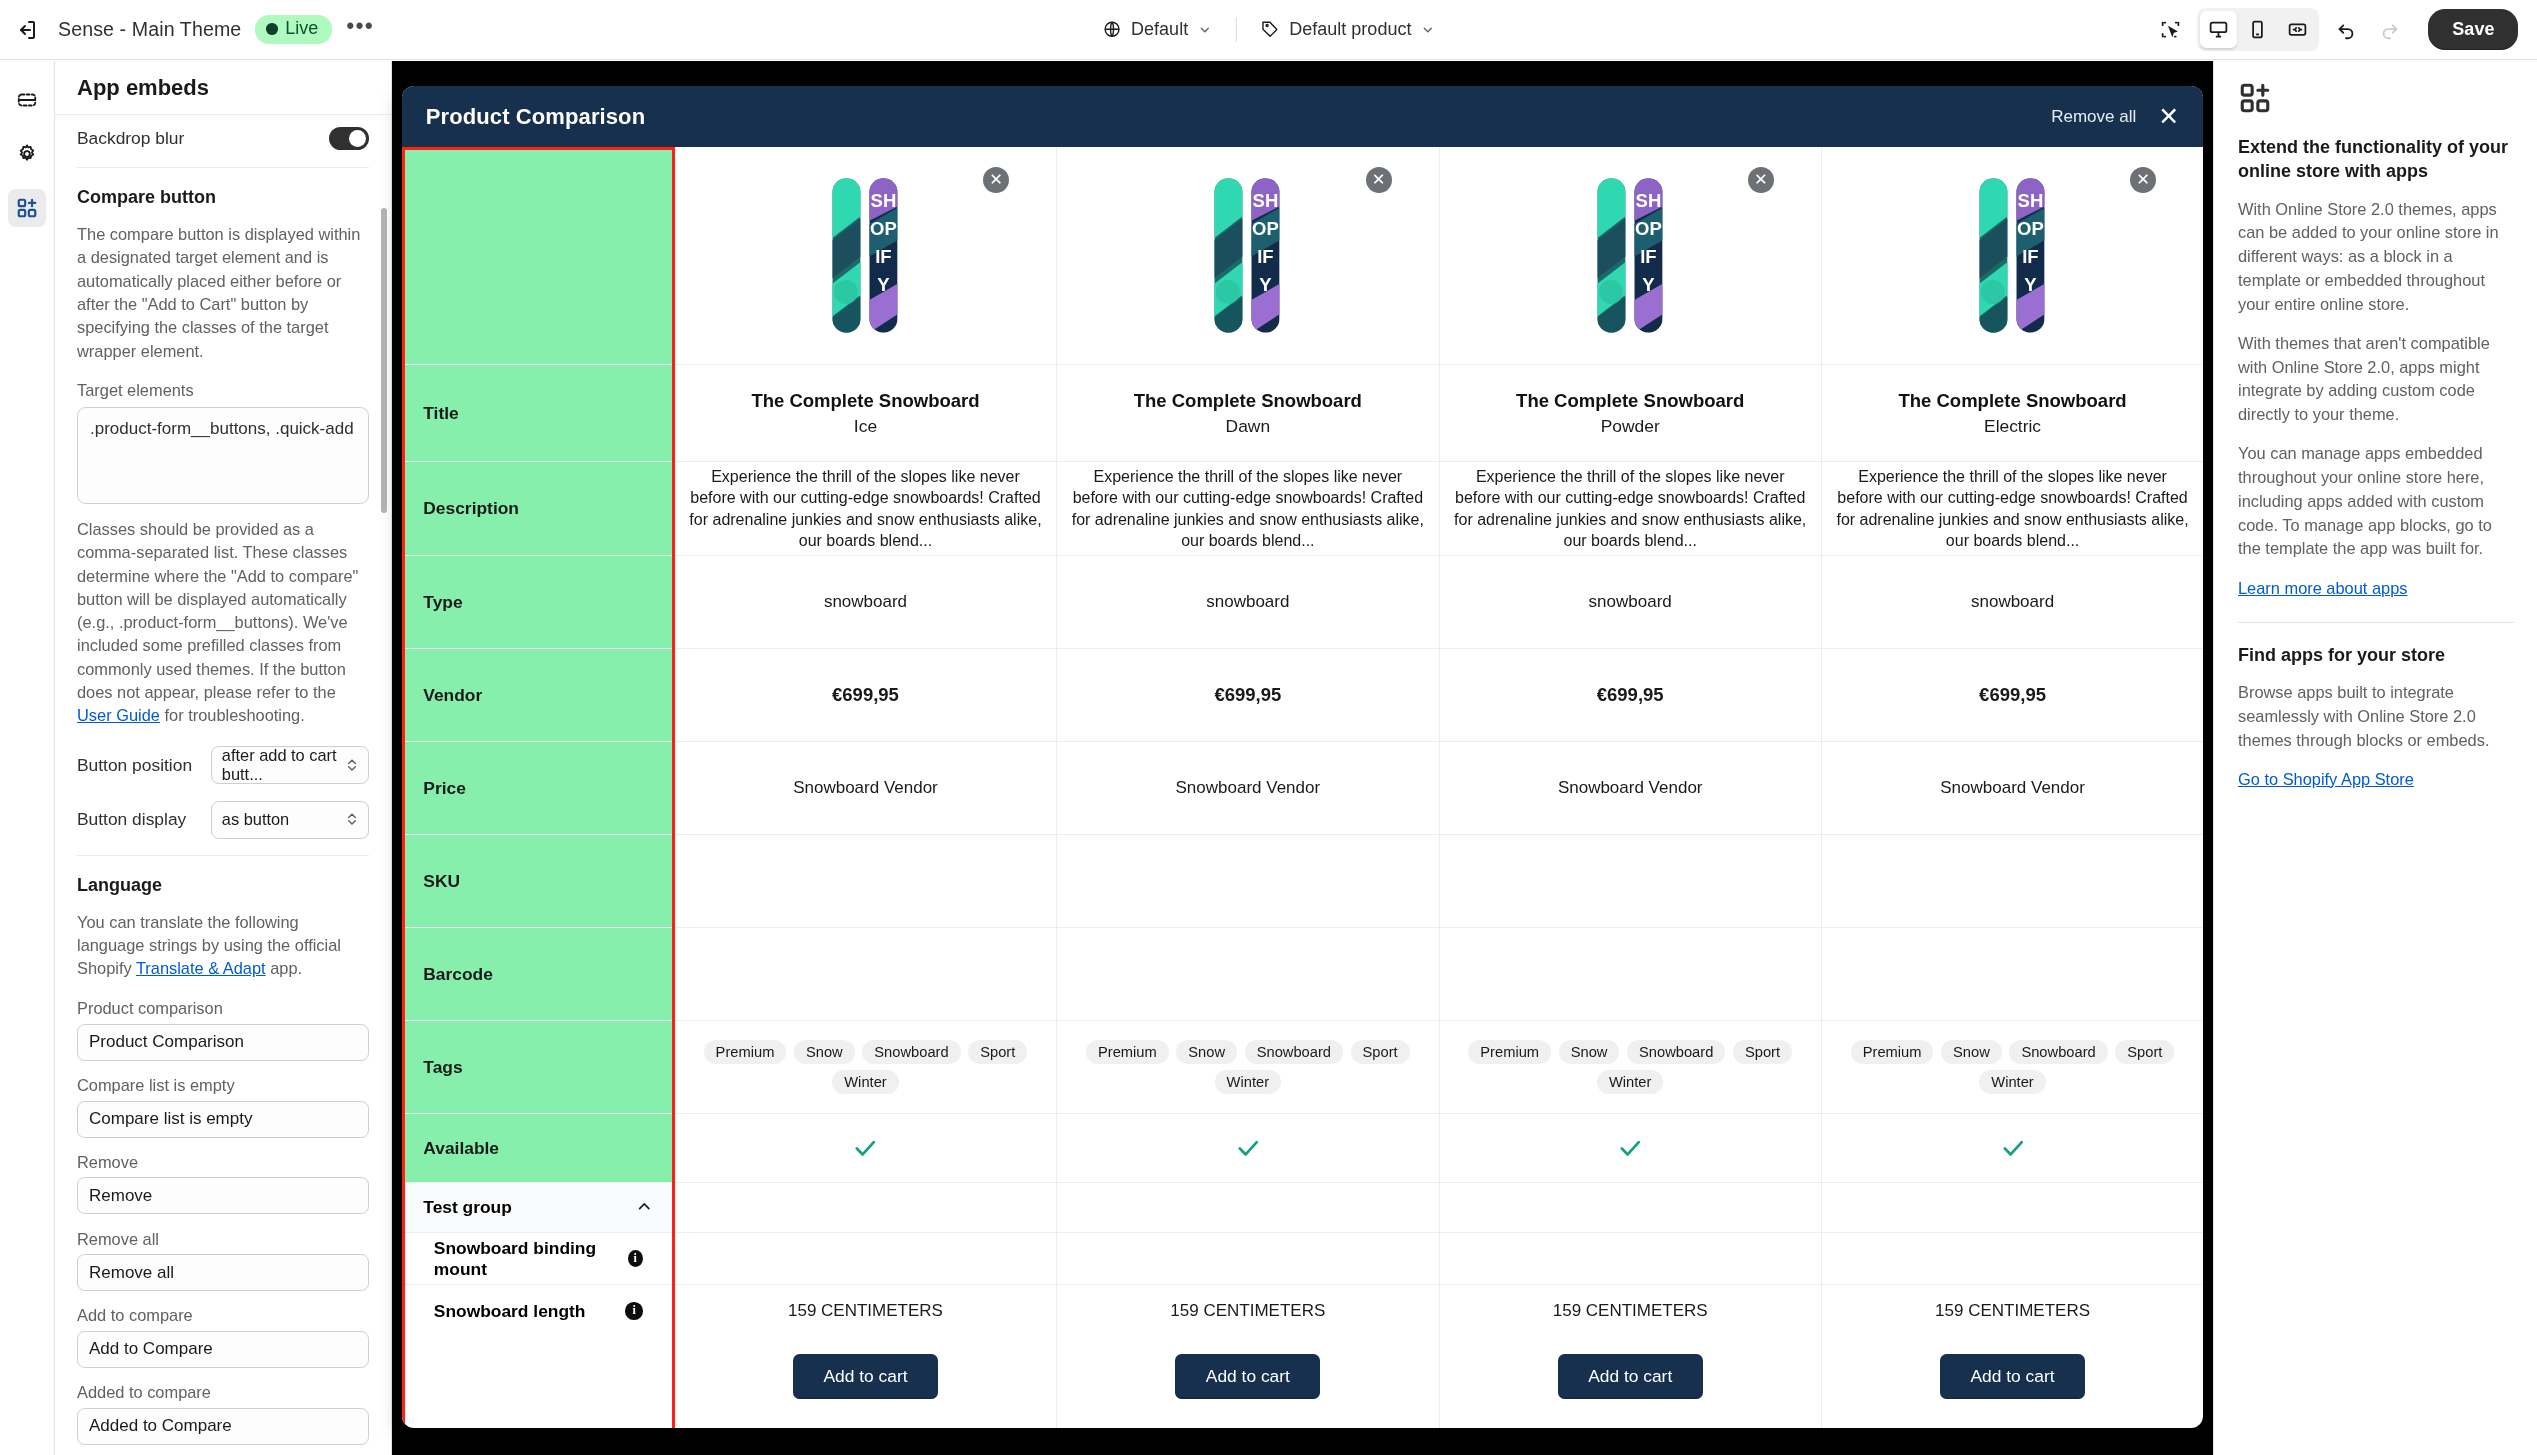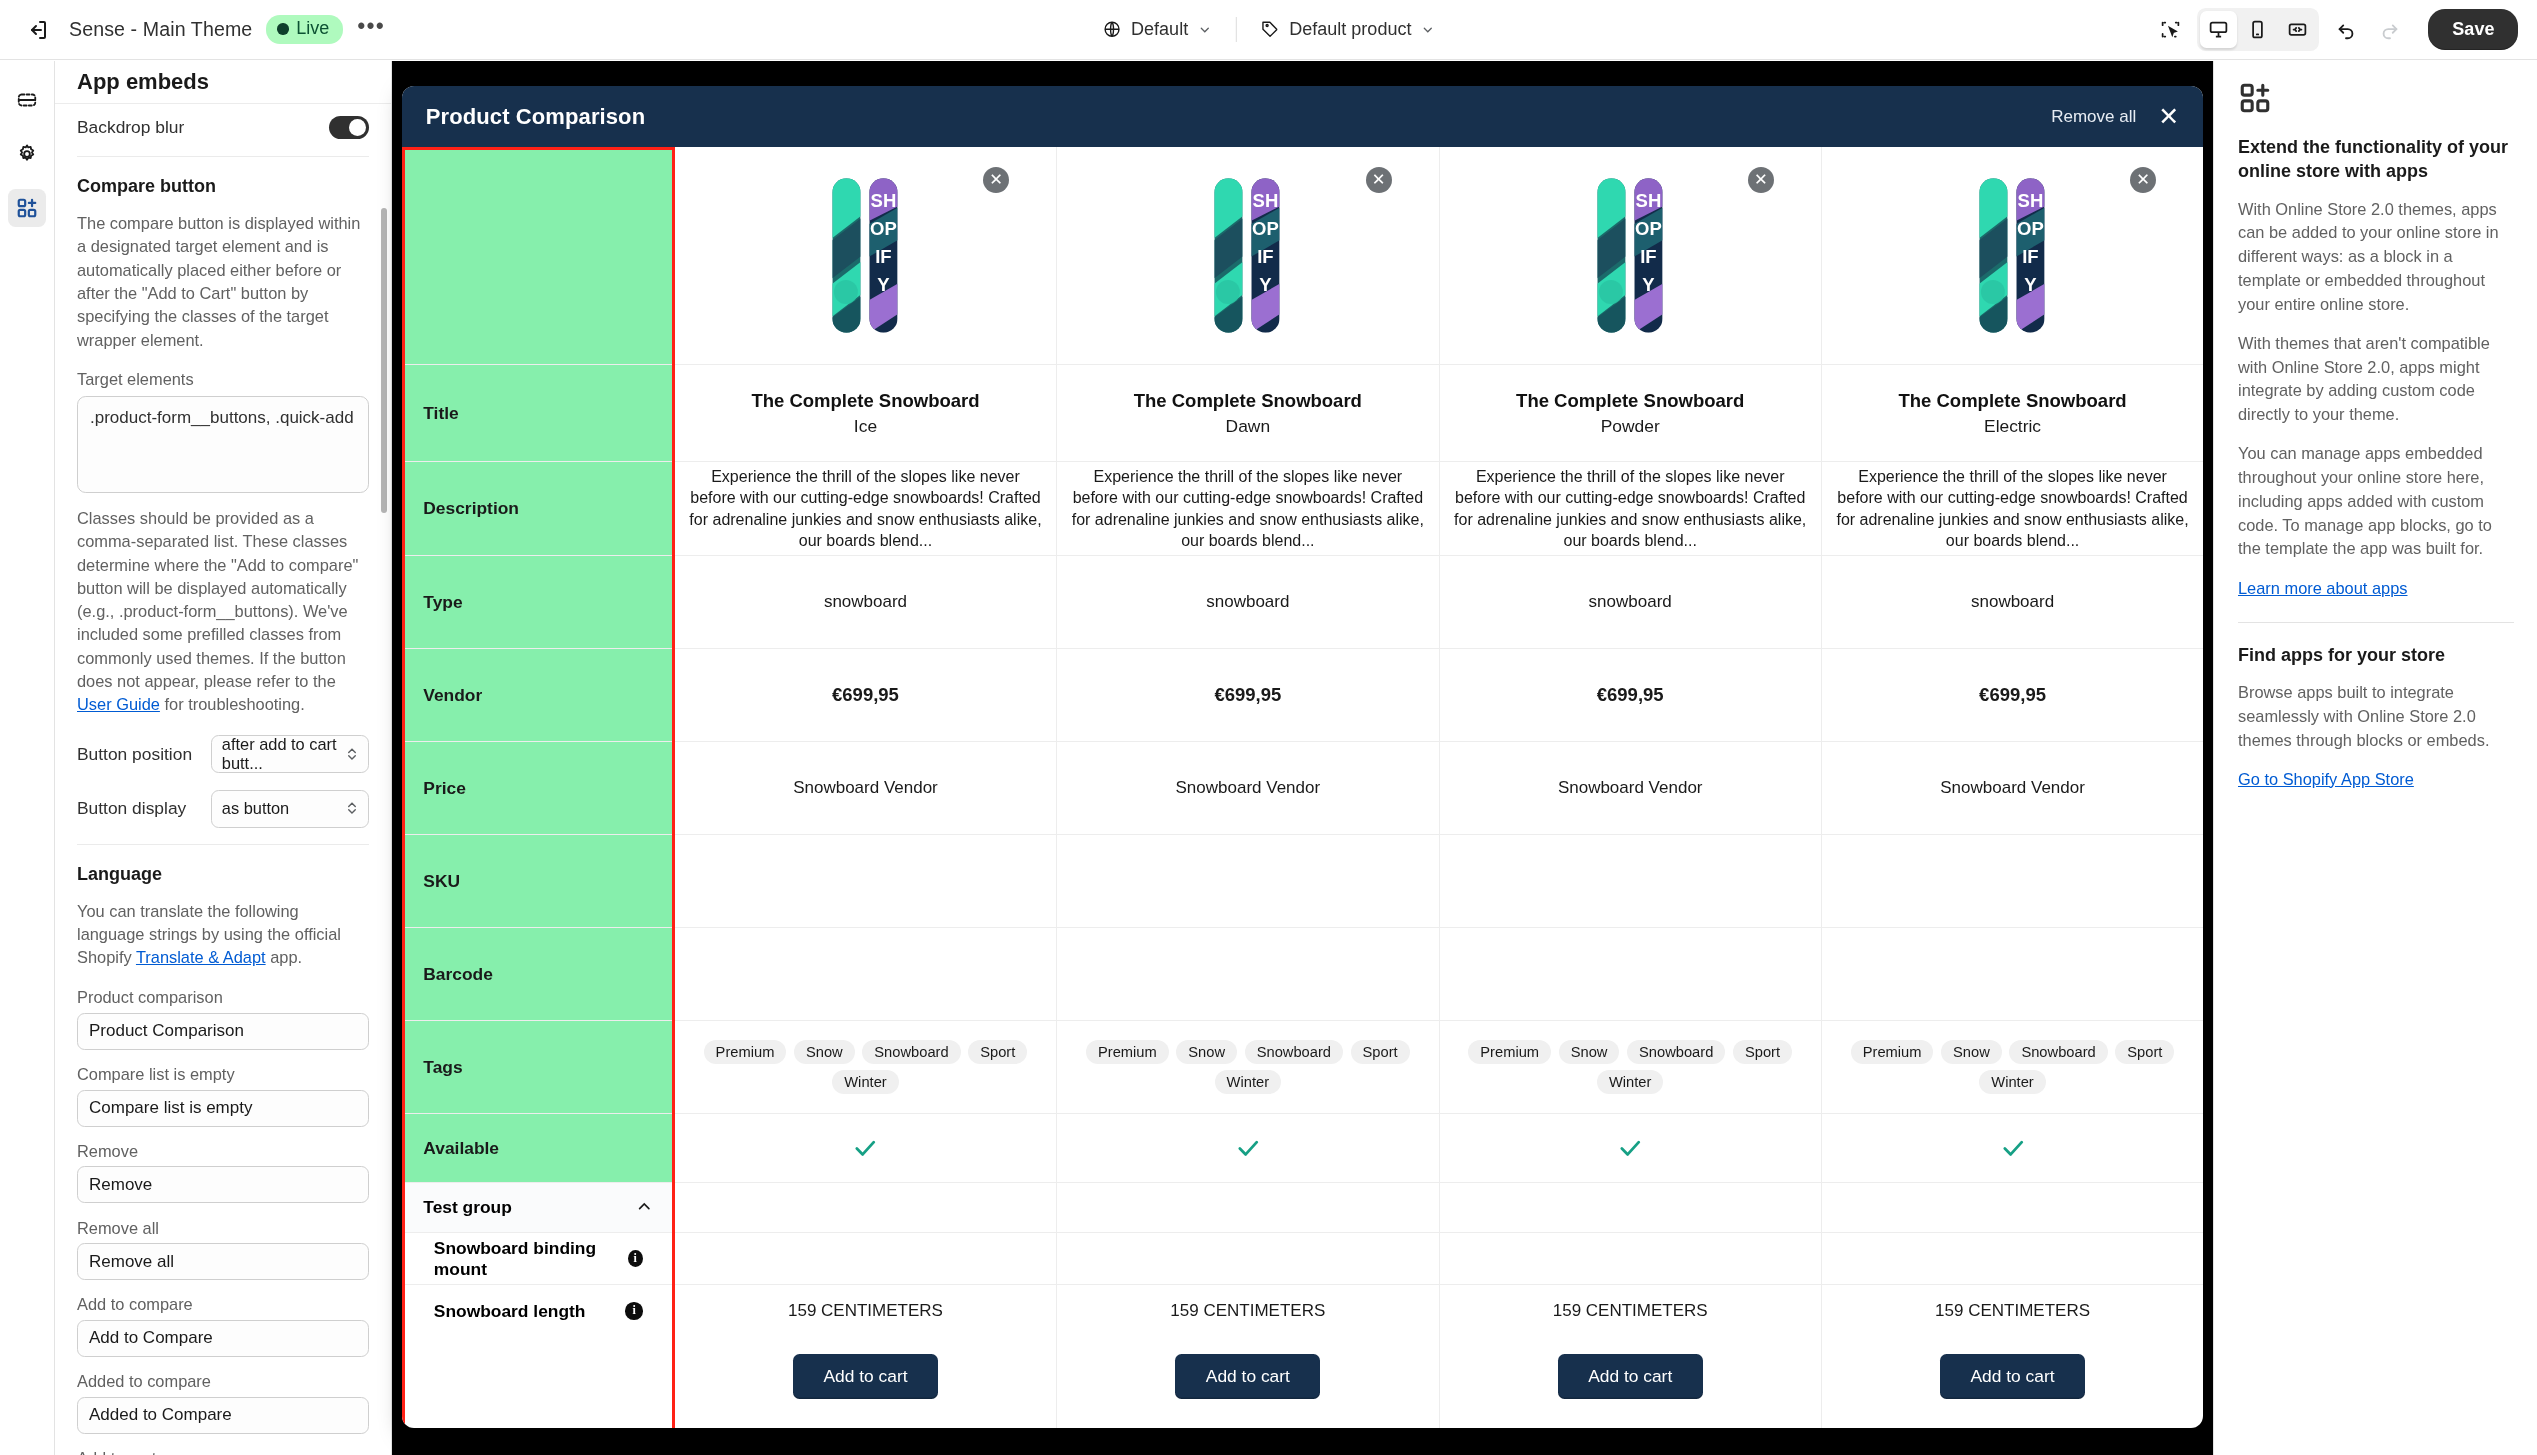--- a/index.html
+++ b/index.html
@@ -10,21 +10,21 @@
     overflow: hidden;
   }
   body { position: relative; }
 
   
   .topbar {
     position: absolute; top: 0; left: 0; width: 2538px; height: 60px;
     background: #fff; border-bottom: 1.1px solid #e3e3e3;
     display: flex; align-items: center;
   }
-  .tb-left { display: flex; align-items: center; gap: 14px; padding-left: 21px; }
+  .tb-left { display: flex; align-items: center; gap: 14px; padding-left: 10px; }
   .icon-btn {
     width: 34px; height: 34px; border-radius: 6.5px;
     display: flex; align-items: center; justify-content: center;
     cursor: pointer; background: transparent; border: none;
   }
   .theme-name { font-size: 19.6px; color: #303030; font-weight: 400; letter-spacing: 0.1px; }
   .live-badge {
     background: #affabe; color: #0c5132; font-size: 18px;
     padding: 3.8px 14px 4.9px 11px; border-radius: 14px;
     display: flex; align-items: center; gap: 7.6px; font-weight: 400;
@@ -72,21 +72,21 @@
     display: flex; align-items: center; justify-content: center;
   }
   .rail-btn.active { background: #ebebeb; }
 
   
   .lpanel {
     position: absolute; top: 61px; left: 55px; width: 337px; height: 1394px;
     background: #fff; border-right: 1.1px solid #e3e3e3; overflow: hidden;
   }
   .lp-header {
-    height: 43px; display: flex; align-items: center; padding: 0 22px;
+    height: 54px; display: flex; align-items: center; padding: 0 22px;
     border-bottom: 1.1px solid #ececec;
   }
   .lp-title { font-size: 22px; font-weight: 700; color: #1a1a1a; }
   .lp-body { padding: 0 22px; position: relative; }
   .row-toggle {
     display: flex; align-items: center; justify-content: space-between;
     padding: 12px 0 14px;
   }
   .row-label { font-size: 17.4px; color: #303030; }
   .toggle {

